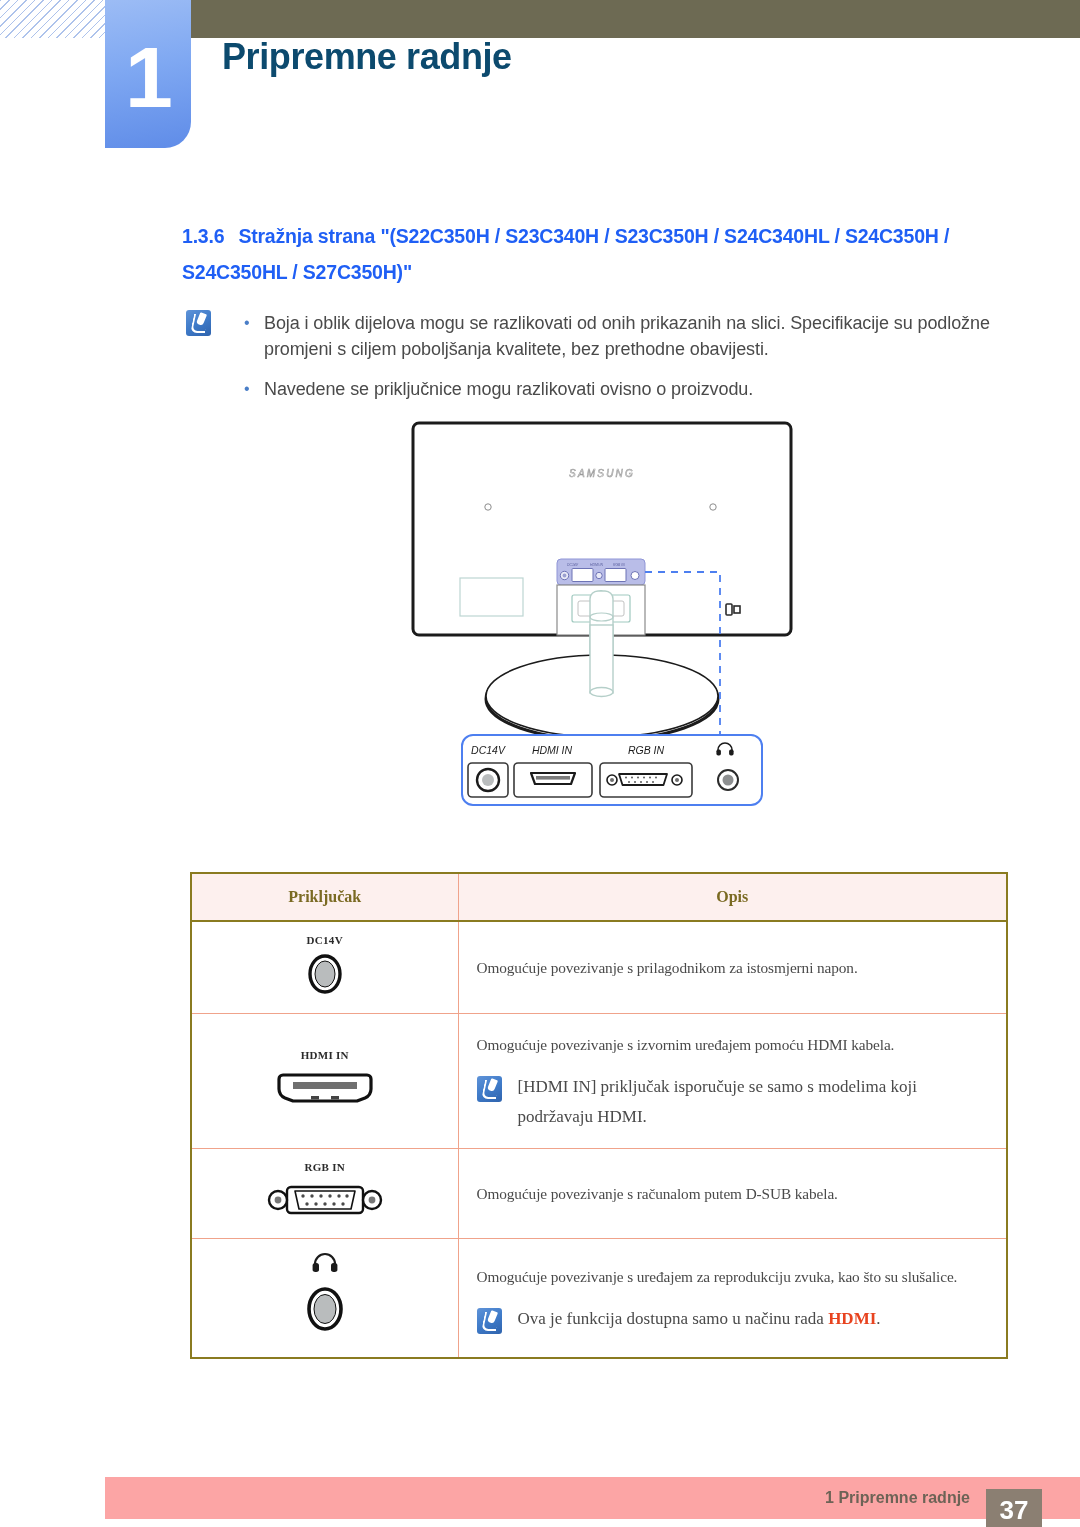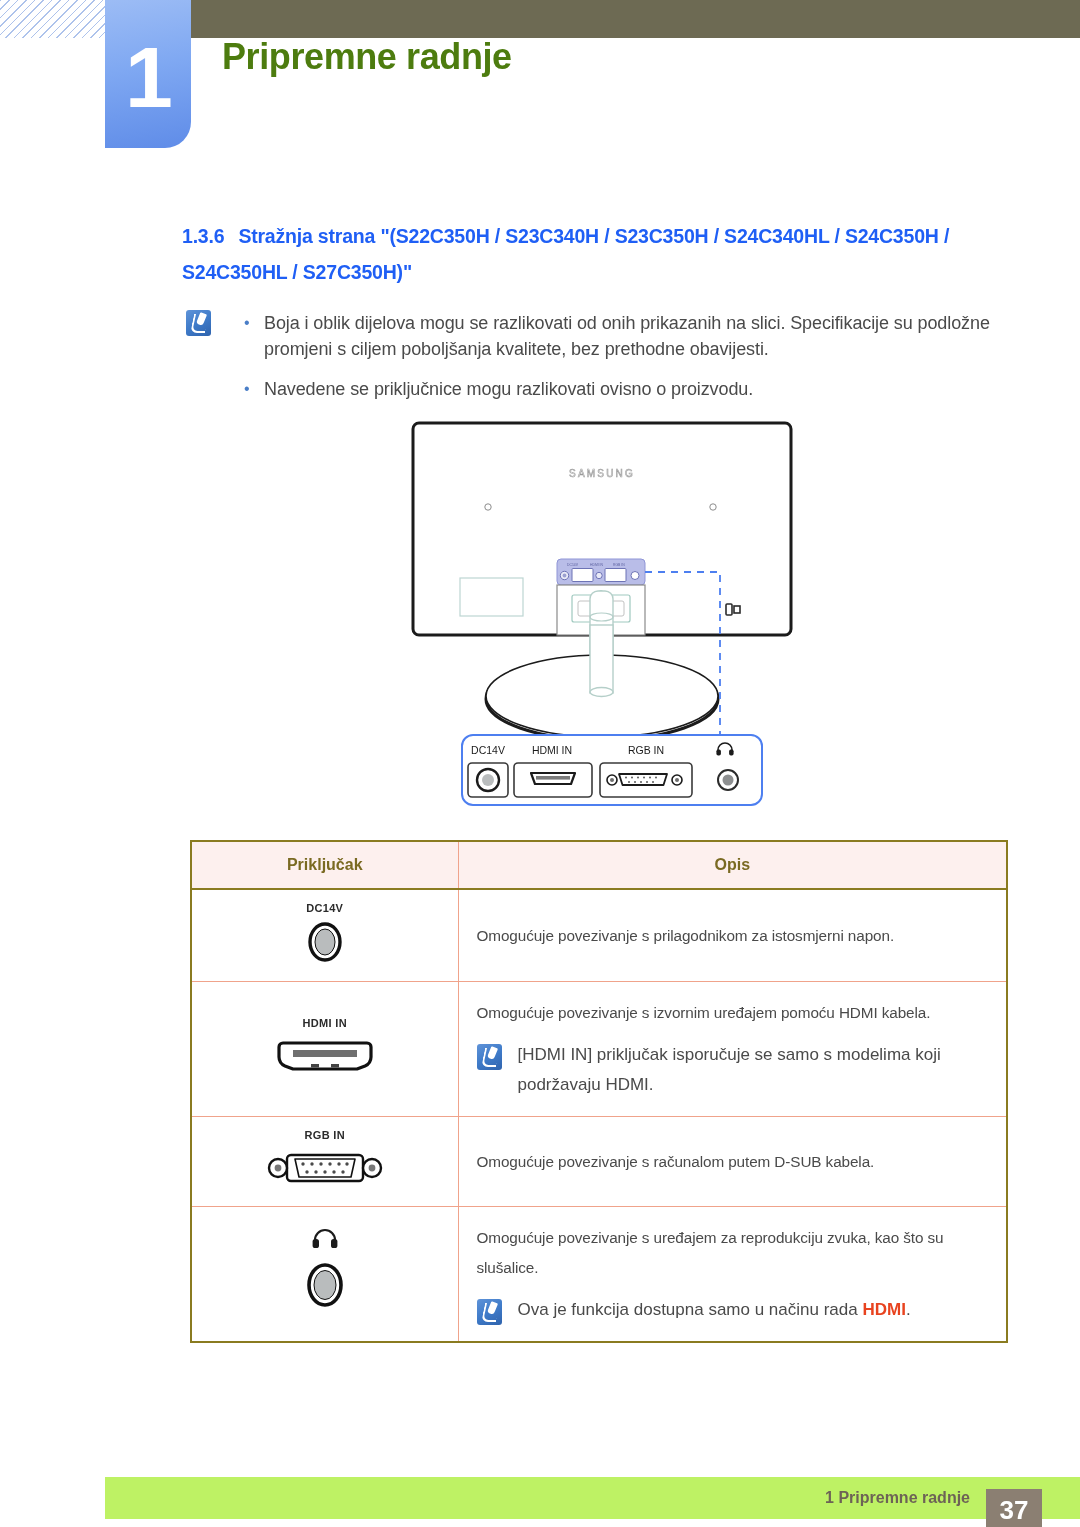--- a/index.html
+++ b/index.html
@@ -28,21 +28,21 @@
     background: linear-gradient(170deg, #9cbcf5 0%, #7fa8f2 45%, #5f8ce8 100%);
     border-bottom-right-radius: 26px;
     display: flex; align-items: center; justify-content: center;
   }
   .chapter-num {
     font-size: 86px; font-weight: bold; color: #ffffff; line-height: 1;
     margin-top: 6px; letter-spacing: -2px;
   }
   .chapter-title {
     position: absolute; left: 222px; top: 36px;
-    font-size: 36px; font-weight: bold; color: #4d7c0f;
+    font-size: 36px; font-weight: bold; color: #0c4a6e;
     letter-spacing: -0.4px;
   }
 
   
   .section-heading {
     position: absolute; left: 182px; top: 218px; width: 830px;
     font-size: 19.5px; font-weight: bold; color: #1f5ff5;
     line-height: 36px; letter-spacing: -0.2px;
   }
   .section-heading .num { margin-right: 14px; }
@@ -66,26 +66,26 @@
   .note-rows { margin-left: 58px; margin-top: -26px; }
   .note-row { display:flex; margin-bottom: 14px; }
   .note-bullet {
     flex: 0 0 20px; color:#4a7ec7; font-size: 16px; line-height: 26px; text-align:left;
   }
   .note-text {
     font-size: 18px; color:#4a4a4a; line-height: 26px; letter-spacing:-0.1px;
   }
 
   
-  .illus { position: absolute; left: 400px; top: 415px; width: 420px; height: 425px; }
+  .illus { position: absolute; left: 400px; top: 415px; width: 420px; height: 425px; font-style: italic; }
 
   
   .spec-table {
-    position: absolute; left: 190px; top: 840px; width: 818px;
-    border-collapse: collapse; table-layout: fixed;
+    position: absolute; left: 190px; top: 872px; width: 818px;
+    border-collapse: collapse; table-layout: fixed; font-family: Liberation Serif, serif;
   }
   .spec-table th, .spec-table td {
     border: 1px solid #f0a38b; vertical-align: middle;
   }
   .spec-table thead th {
     background: #fdf0ee; color:#7a6a22; font-size: 16px; font-weight: bold;
     height: 48px; border-top: 2px solid #8a7b20; border-bottom: 2px solid #8a7b20;
   }
   .spec-table thead th:first-child { border-left: 2px solid #8a7b20; }
   .spec-table thead th:last-child  { border-right: 2px solid #8a7b20; margin-top: 23px; }
@@ -101,21 +101,21 @@
   }
   .desc-text { font-size: 15.3px; color:#4a4a4a; line-height: 30px; letter-spacing:-0.1px; }
   .desc-note { display:flex; margin-top: 12px; }
   .desc-note .note-icon { margin-right: 16px; margin-top: 4px; }
   .desc-note-text { font-size: 17px; color:#4a4a4a; line-height: 30px; }
   .hdmi-red { color:#e8431f; font-weight: bold; }
 
   
   .footer-bar {
     position: absolute; left: 105px; bottom: 8px; width: 975px; height: 42px;
-    background: #bef264;
+    background: #fca5a5;
     text-align: right;
   }
   .footer-text {
     position: absolute; right: 110px; top: 0; height: 42px; line-height: 42px;
     font-size: 16px; font-weight: bold; color:#6d6356;
   }
   .footer-page {
     position: absolute; right: 38px; top: 12px; width: 56px; height: 42px;
     background: #8b7f72; color:#ffffff; font-size: 26px; font-weight: bold;
     display:flex; align-items:center; justify-content:center;

